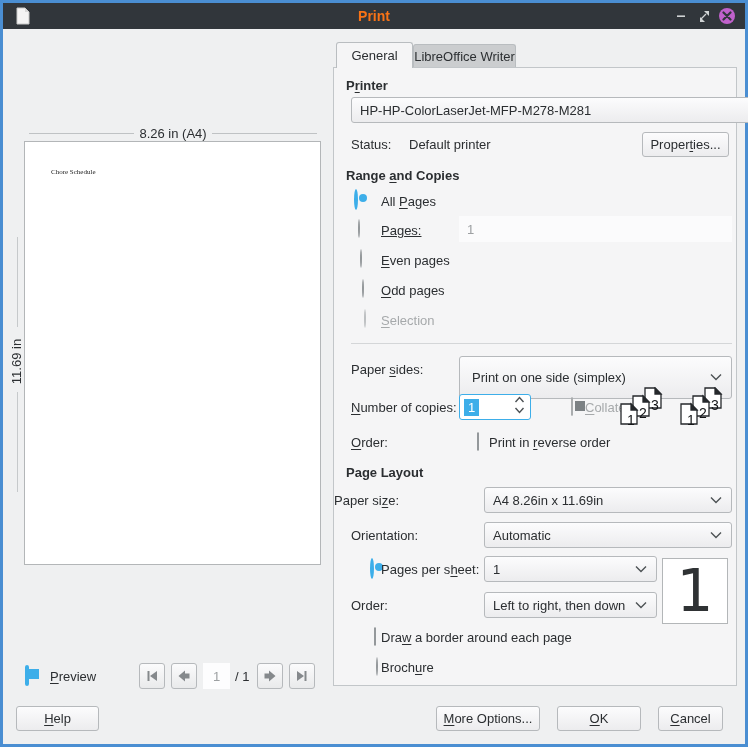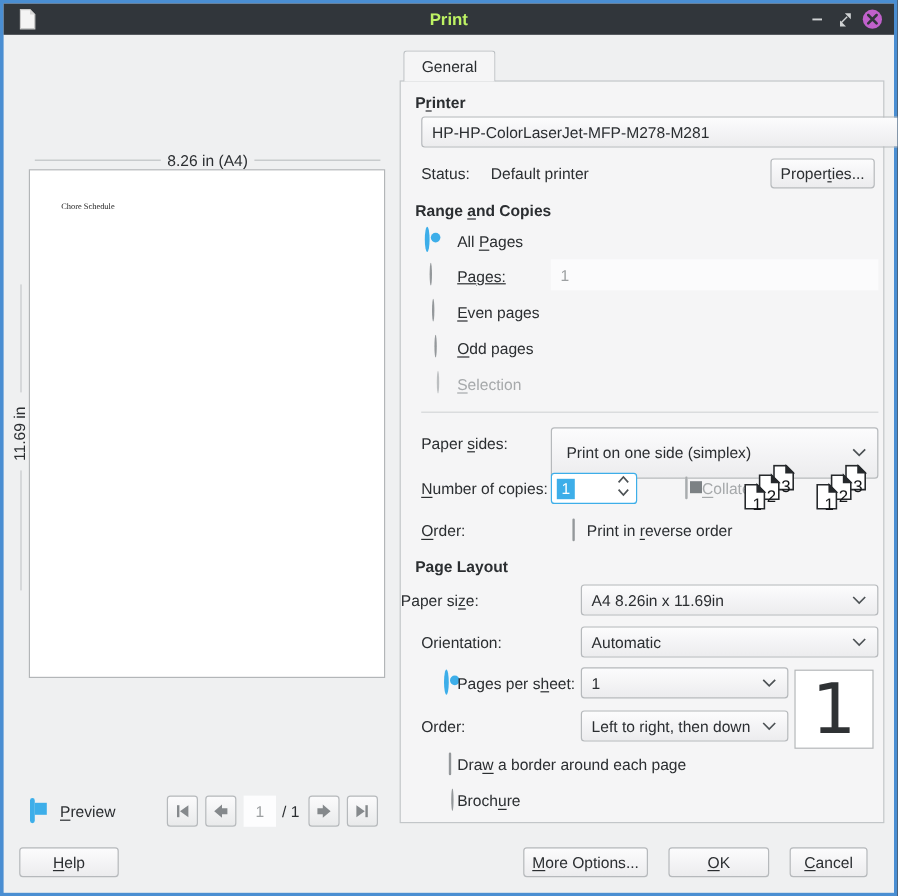--- a/index.html
+++ b/index.html
@@ -1,21 +1,21 @@
 <!DOCTYPE html>
 <html><head>
 <meta charset="utf-8">
 <style>
   html,body{margin:0;padding:0;background:#2a2e32;}
   *{box-sizing:border-box;font-family:"Liberation Sans",sans-serif;}
   .window{position:relative;width:748px;height:747px;background:var(--window-border,#4a8ed2);overflow:hidden;}
   .inner{position:absolute;left:3px;top:3px;right:3px;bottom:3px;background:#eff0f1;}
   .abs{position:absolute;}
   .titlebar{position:absolute;left:3px;top:3px;width:742px;height:26px;background:var(--titlebar-bg,#31363b);}
-  .title{position:absolute;left:0;right:0;top:0;height:26px;line-height:26px;text-align:center;color:#bef264;font-size:14px;font-weight:bold;}
+  .title{position:absolute;left:0;right:0;top:0;height:26px;line-height:26px;text-align:center;color:#f97316;font-size:14px;font-weight:bold;}
   .winicon{position:absolute;left:13px;top:4px;}
   .tbtn{position:absolute;top:5px;width:16px;height:16px;display:flex;align-items:center;justify-content:center;}
   .closebtn{border-radius:50%;background:var(--close-button,#c061cb);}
   .lbl{font-size:13px;color:#2b2e31;white-space:nowrap;}
   .dis{color:#a6a9ab;}
   .heading{font-size:13px;font-weight:bold;color:#2b2e31;white-space:nowrap;}
   .mn{text-decoration:underline;text-underline-offset:2px;}
   .panel{position:absolute;left:333px;top:67px;width:404px;height:619px;background:#f5f5f6;border:1px solid #c2c6c9;}
   .tab{position:absolute;font-size:13px;text-align:center;border:1px solid #b9bdc0;border-bottom:none;border-radius:3px 3px 0 0;}
   .tab.active{background:#f5f5f6;z-index:2;color:#2b2e31;}
@@ -117,20 +117,21 @@
   </span>
   <span class="navbtn" style="left:289px;">
     <svg width="16" height="16" viewBox="0 0 16 16">
         <rect x="10.5" y="3" width="2" height="10" fill="#85898c"></rect>
         <path d="M3 3 v10 l7 -5 z" fill="#85898c"></path>
       </svg>
   </span>
 
   
   <div class="tab active" style="left:336px;top:42px;width:77px;height:26px;line-height:25px;">General</div>
+  <div class="tab inactive" style="left:413px;top:44px;width:103px;height:24px;line-height:23px;">LibreOffice Writer</div>
 
   <div class="panel">
 
     
     <div class="abs heading" style="left:12px;top:10px;"><span>P</span><span class="mn">r</span><span>inter</span></div>
     <div class="abs select" style="left:17px;top:29px;width:460px;height:26px;justify-content:space-between;">
       <span>HP-HP-ColorLaserJet-MFP-M278-M281</span>
       <span class="chev">
         <svg width="14" height="10" viewBox="0 0 14 10">
             <polyline points="2,2.5 7,7.5 12,2.5" fill="none" stroke="#4d5255" stroke-width="1.4"></polyline>

